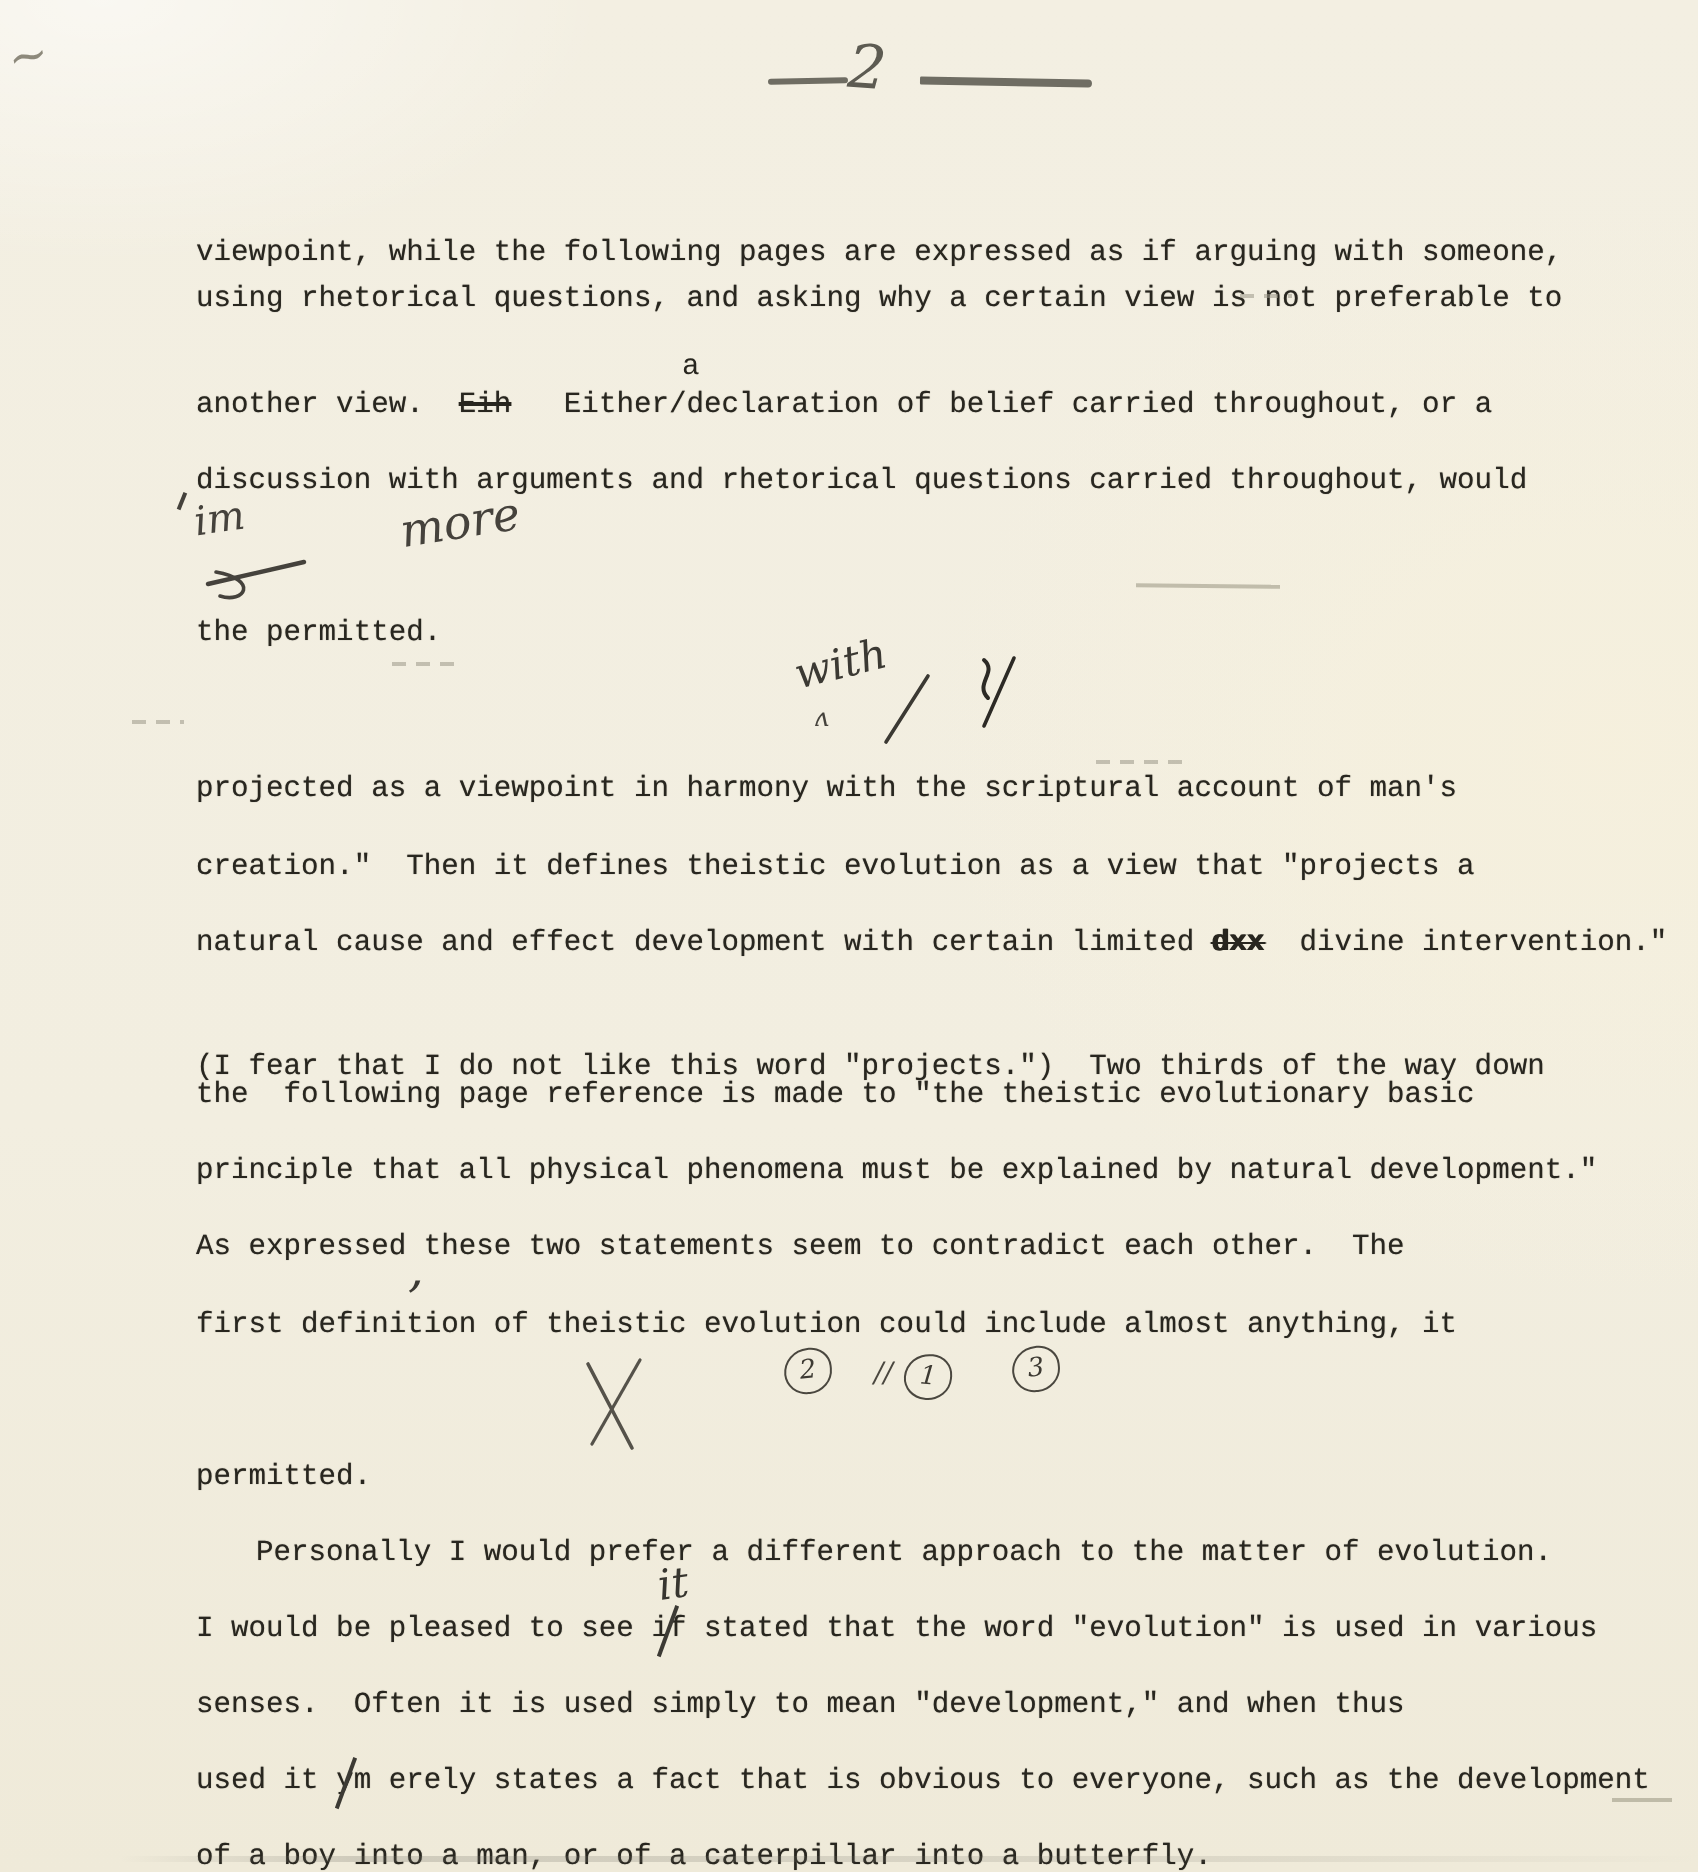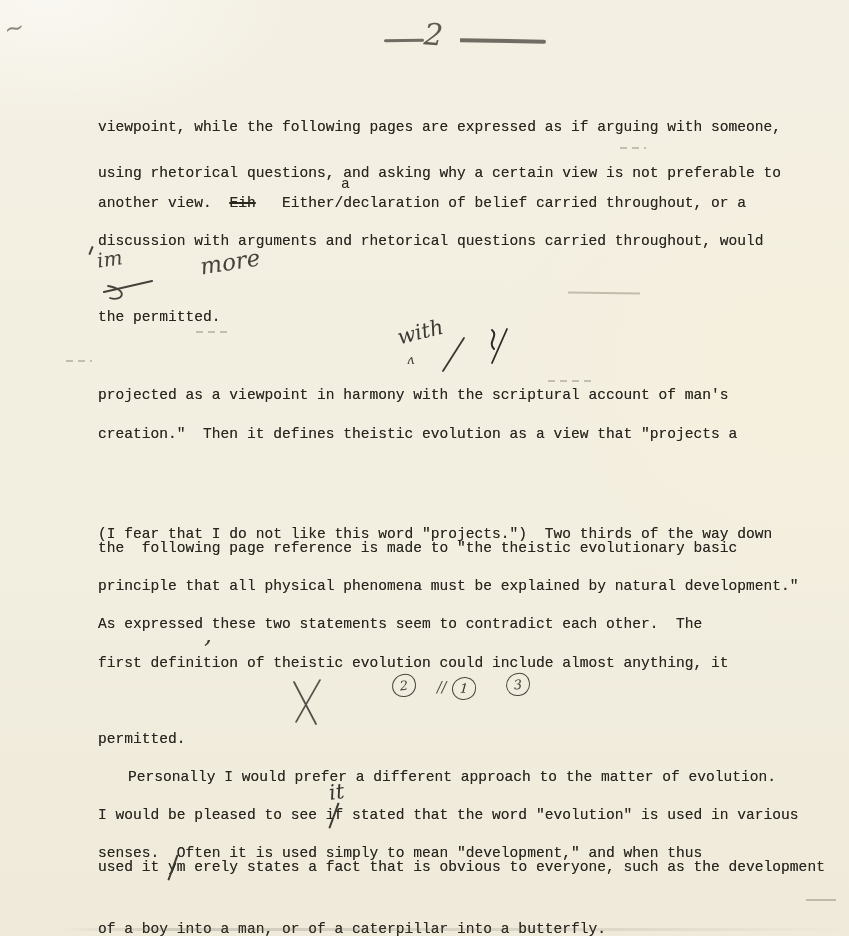--- a/index.html
+++ b/index.html
@@ -52,36 +52,37 @@
 <body>
 
 <div class="page">
 
   <span class="squig" style="left:4px;top:14px;">~</span>
   <div class="pg-dash" style="left:384px;top:39px;width:40px;height:3px;transform:rotate(-1deg);"></div>
   <span class="pg-num" style="left:424px;top:17px;">2</span>
   <div class="pg-dash" style="left:460px;top:39px;width:86px;height:3.5px;border-radius:2px 6px 6px 2px;transform:rotate(1deg);"></div>
 
   <div class="line" style="top:117px"><span>viewpoint, while the following pages are expressed as if arguing with someone,</span></div>
-  <div class="line" style="top:163px"><span>using rhetorical questions, and asking why a certain view is not preferable to</span></div>
+  <div class="line" style="top:140px"><span>using rhetorical questions, and asking why a certain view is not preferable to</span></div>
   <div class="line" style="top:193px"><span>another view.  </span><span class="strike">Eih</span><span>   Either/declaration of belief carried throughout, or a</span></div>
   <div class="line" style="top:231px"><span>discussion with arguments and rhetorical questions carried throughout, would</span></div>
   <div class="line" style="top:307px"><span>the permitted.</span></div>
   <div class="line" style="top:385px"><span>projected as a viewpoint in harmony with the scriptural account of man's</span></div>
   <div class="line" style="top:424px"><span>creation."  Then it defines theistic evolution as a view that "projects a</span></div>
+  <div class="line" style="top:462px"><span>natural cause and effect development with certain limited </span><span class="xover">dxx</span><span>  divine intervention."</span></div>
   <div class="line" style="top:524px"><span>(I fear that I do not like this word "projects.")  Two thirds of the way down</span></div>
   <div class="line" style="top:576px"><span>principle that all physical phenomena must be explained by natural development."</span></div>
   <div class="line" style="top:538px"><span>the  following page reference is made to "the theistic evolutionary basic</span></div>
   <div class="line" style="top:614px"><span>As expressed these two statements seem to contradict each other.  The</span></div>
   <div class="line" style="top:653px"><span>first definition of theistic evolution could include almost anything, it</span></div>
   <div class="line" style="top:729px"><span>permitted.</span></div>
   <div class="line" style="top:805px"><span>I would be pleased to see </span><span class="slashed">if</span><span> stated that the word "evolution" is used in various</span></div>
   <div class="line indent" style="top:767px"><span>Personally I would prefer a different approach to the matter of evolution.</span></div>
   <div class="line" style="top:843px"><span>senses.  Often it is used simply to mean "development," and when thus</span></div>
-  <div class="line" style="top:857px"><span>used it </span><span class="slashed">y</span><span>m erely states a fact that is obvious to everyone, such as the development</span></div>
+  <div class="line" style="top:881px"><span>used it </span><span class="slashed">y</span><span>m erely states a fact that is obvious to everyone, such as the development</span></div>
   <div class="line" style="top:919px"><span>of a boy into a man, or of a caterpillar into a butterfly.</span></div>
 
   <span class="mono-insert" style="left:341px;top:176px;">a</span>
 
   <div class="tick" style="left:90px;top:246px;"></div>
   <span class="hw" style="left:97px;top:247px;font-size:20px;transform:rotate(-8deg);">im</span>
   <svg class="stroke" style="left:102px;top:272px;" width="54" height="30">
     <line x1="2" y1="20" x2="50" y2="9" stroke="#45423c" stroke-width="2.2" stroke-linecap="round"></line>
     <path d="M8 26 C 20 30, 28 18, 6 14" fill="none" stroke="#45423c" stroke-width="1.8" stroke-linecap="round"></path>
   </svg>

